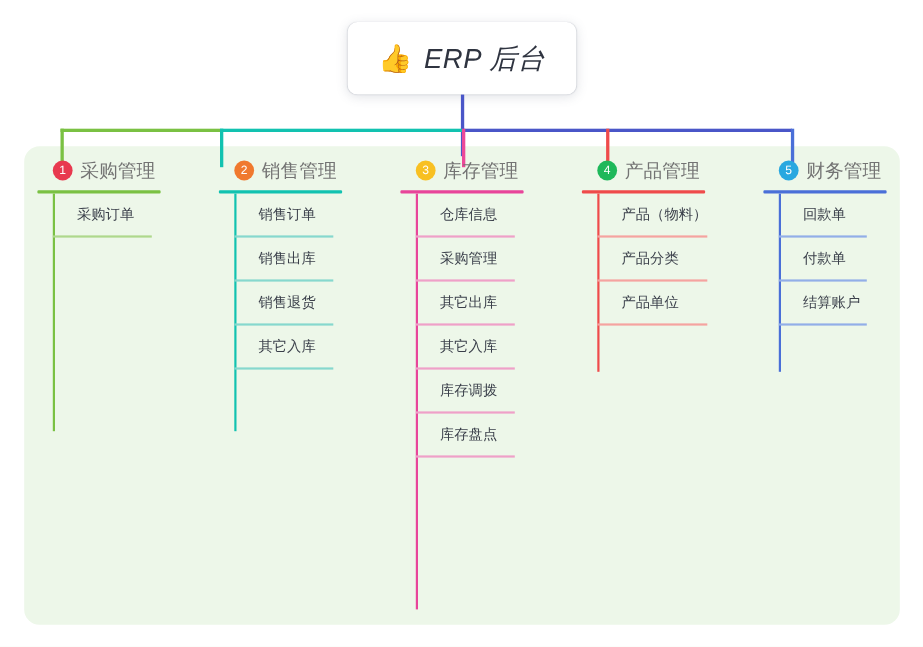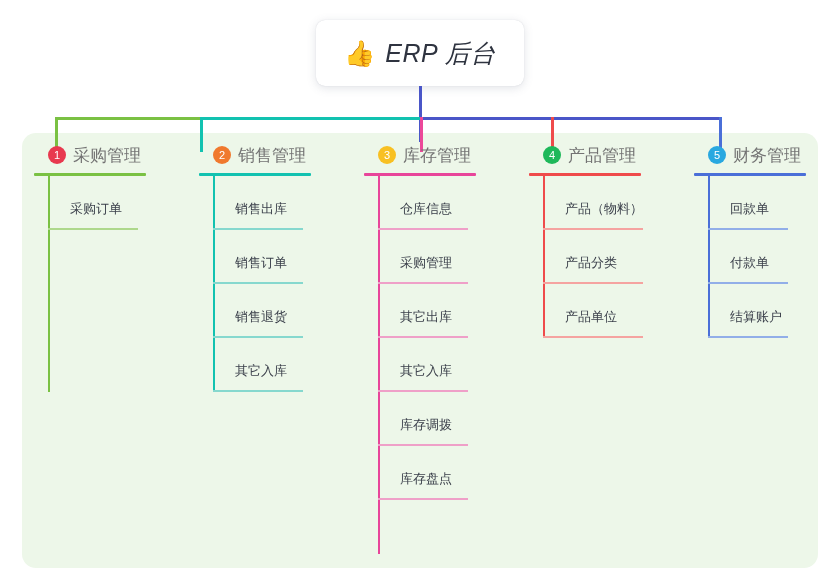--- a/index.html
+++ b/index.html
@@ -40,21 +40,21 @@
   .badge{
     width:18px;height:18px;border-radius:50%;
     color:#ffffff;font-size:11px;line-height:18px;text-align:center;
     flex:0 0 auto;font-family:"Liberation Sans",sans-serif;
   }
   .col-title{font-size:17px;color:#737373;white-space:nowrap;}
   .head-rule{height:3px;margin-top:5px;border-radius:1px;}
 
   .items{position:relative;margin-top:0;}
   .spine{position:absolute;left:14px;top:0;width:2px;}
-  .item{position:relative;height:54px;box-sizing:border-box;}
+  .item{position:relative;height:40px;box-sizing:border-box;}
   .item-label{
     position:absolute;left:36px;bottom:12px;
     font-size:13px;color:#3a3f4a;white-space:nowrap;
   }
   .item-rule{position:absolute;left:14px;bottom:0;height:2px;}
 </style>
 </head>
 <body>
 
 <div id="stage">
@@ -96,25 +96,25 @@
       </div>
       <div class="col" style="left: 199px; width: 112px;">
         <div class="col-head">
           <span class="badge" style="background: rgb(240, 121, 46);">2</span>
           <span class="col-title">销售管理</span>
         </div>
         <div class="head-rule" style="width: 112px; background: rgb(18, 194, 176);"></div>
         <div class="items">
           <div class="spine" style="background: rgb(18, 194, 176); height: 216px;"></div>
           <div class="item">
+            <span class="item-label">销售订单</span>
+            <div class="item-rule" style="width: 90px; background: rgb(134, 216, 206);"></div>
+          </div>
+          <div class="item">
             <span class="item-label">销售出库</span>
-            <div class="item-rule" style="width: 90px; background: rgb(134, 216, 206);"></div>
-          </div>
-          <div class="item">
-            <span class="item-label">销售订单</span>
             <div class="item-rule" style="width: 90px; background: rgb(134, 216, 206);"></div>
           </div>
           <div class="item">
             <span class="item-label">销售退货</span>
             <div class="item-rule" style="width: 90px; background: rgb(134, 216, 206);"></div>
           </div>
           <div class="item">
             <span class="item-label">其它入库</span>
             <div class="item-rule" style="width: 90px; background: rgb(134, 216, 206);"></div>
           </div>

